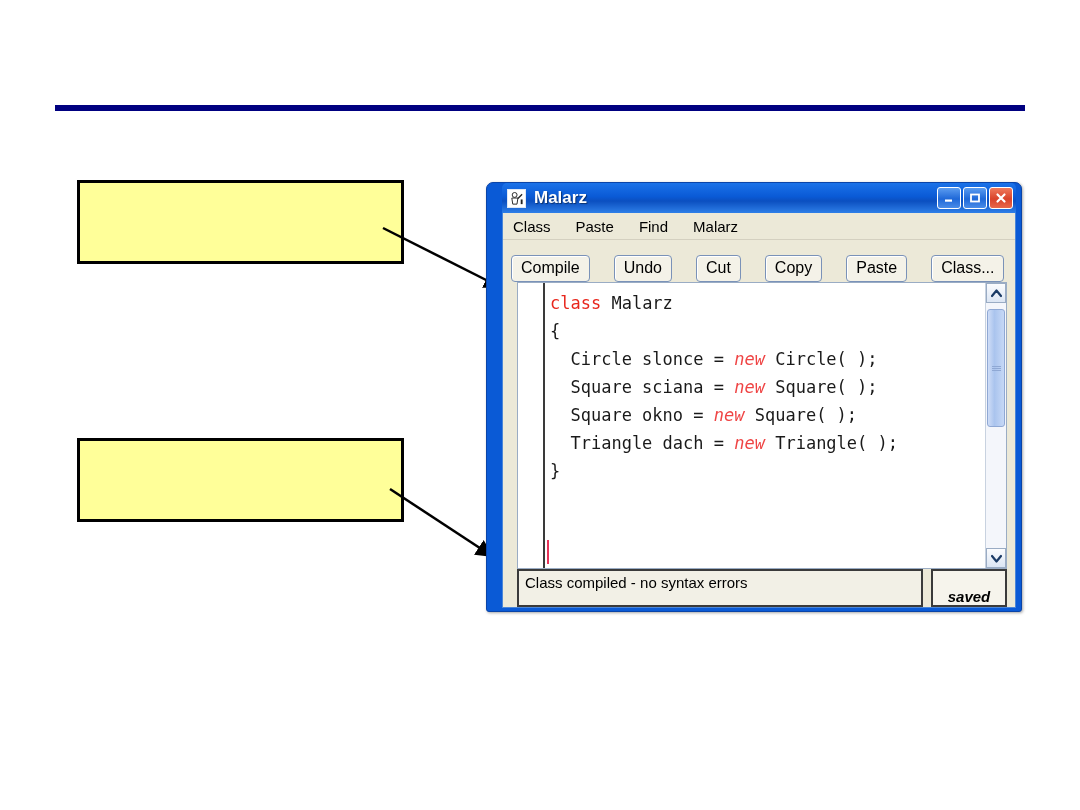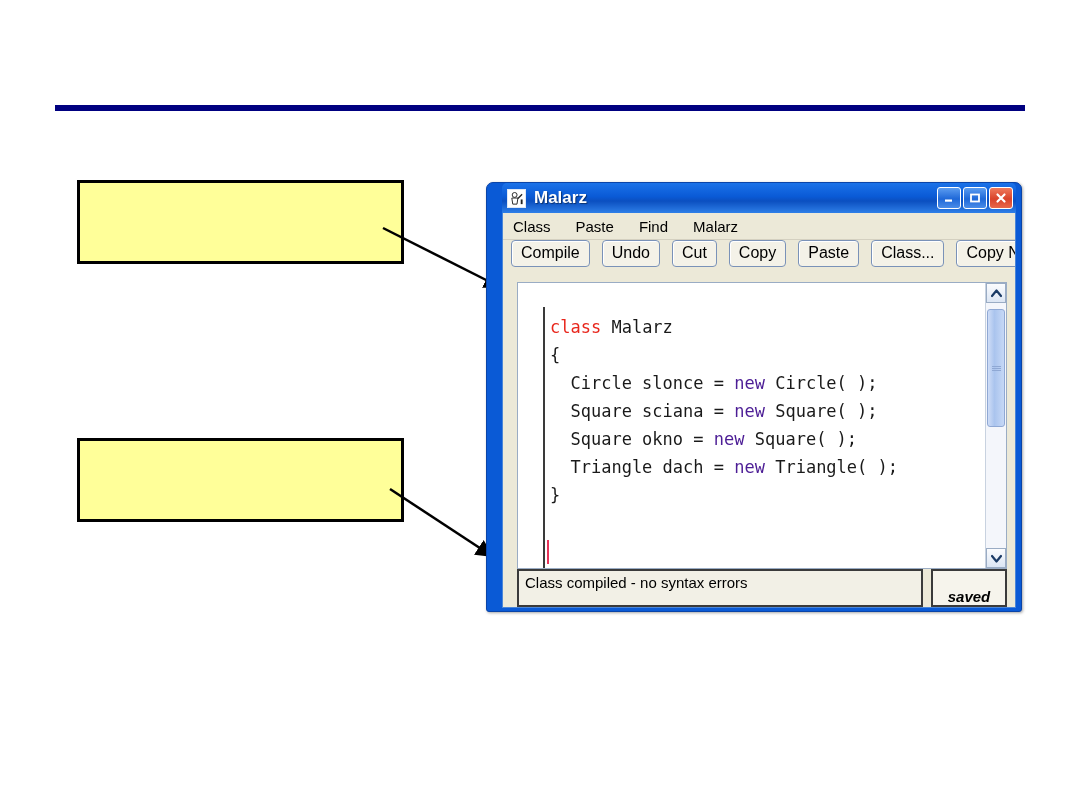--- a/index.html
+++ b/index.html
@@ -137,23 +137,23 @@
     font-size: 15px;
     color: #000000;
     margin-right: 25px;
     white-space: nowrap;
   }
 
   
   #toolbar {
     height: 42px;
     display: flex;
-    align-items: flex-start;
+    align-items: flex-end;
     padding-left: 8px;
-    gap: 12px;
+    gap: 24px;
     flex: none;
     overflow: hidden;
   }
   .tool-btn {
     background: #f4f2e8;
     border: 1px solid #7a92b8;
     border-radius: 4px;
     font-size: 16px;
     color: #000000;
     padding: 3px 9px 4px 9px;
@@ -170,41 +170,40 @@
     flex: 1;
     display: flex;
     overflow: hidden;
     min-height: 0;
   }
   #code-area {
     flex: 1;
     position: relative;
     overflow: hidden;
     padding: 6px 0 0 0;
-    margin-top: 24px;
   }
   #margin-line {
     position: absolute;
     left: 25px;
     top: 0;
     bottom: 0;
     width: 2px;
     background: #3a3a3a;
   }
   #code-lines {
     position: relative;
     margin-left: 32px;
     font-family: "DejaVu Sans Mono", monospace;
     font-size: 17px;
     line-height: 28px;
     color: #1a1a1a;
     white-space: pre;
   }
   .kw-class { color: #e8261c; }
-  .kw-new   { color: #4c1d95; }
+  .kw-new   { color: #ef4444; font-style: italic; }
   #caret {
     position: absolute;
     left: 29px;
     bottom: 4px;
     width: 2px;
     height: 24px;
     background: #e8345a;
   }
 
   

